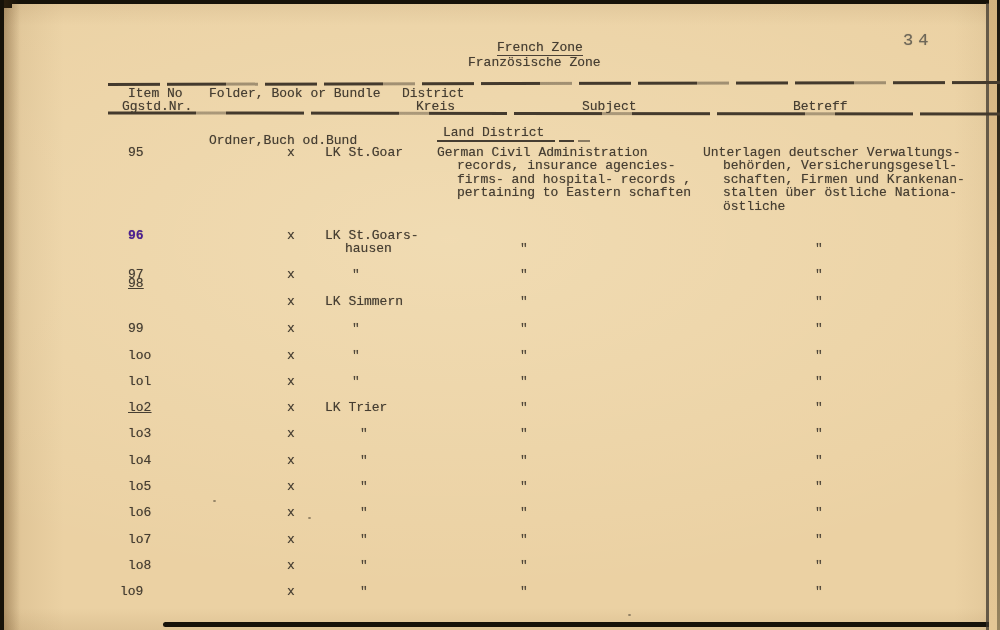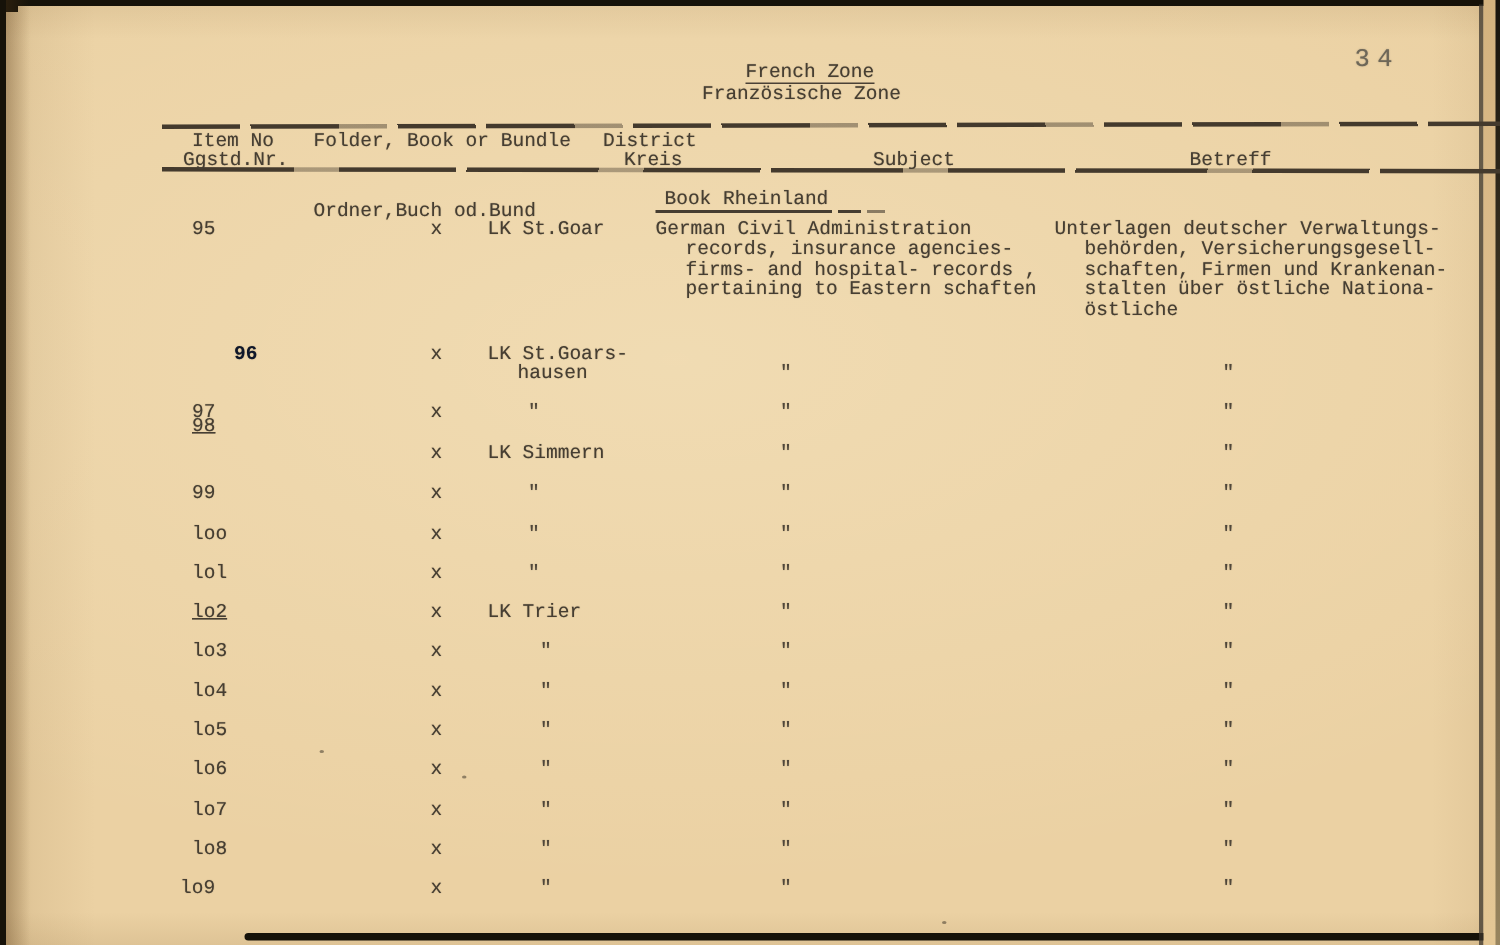--- a/index.html
+++ b/index.html
@@ -16,21 +16,21 @@
       radial-gradient(120% 90% at 45% 38%, rgba(255,246,218,.28), rgba(0,0,0,0) 62%),
       linear-gradient(90deg, rgba(110,75,30,.22) 0px, rgba(110,75,30,.08) 22px, rgba(0,0,0,0) 64px),
       linear-gradient(270deg, rgba(110,75,30,.16) 0px, rgba(110,75,30,.05) 18px, rgba(0,0,0,0) 46px),
       linear-gradient(180deg, rgba(110,75,30,.10) 0px, rgba(0,0,0,0) 26px),
       linear-gradient(0deg, rgba(110,75,30,.10) 0px, rgba(0,0,0,0) 22px);
   }
   .txt{
     position:absolute;font-size:13px;line-height:13.4px;white-space:pre;
     text-shadow:0 0 .7px rgba(70,62,50,.55);
   }
-  .bold{font-weight:bold;color:#0f172a;margin-left:28px;}
+  .bold{font-weight:bold;color:#4c1d95;}
   .ditto{color:#50473a;}
   .underline{border-bottom:1.6px solid #4a4136;padding-bottom:1px;}
   .pageno{
     position:absolute;font-size:17px;letter-spacing:5px;color:#6e6758;
     text-shadow:0 0 1px rgba(110,103,88,.6);
   }
   
   .bar{position:absolute;background:#161209;}
   #bar-top{left:0;top:0;width:1000px;height:4px;}
   #bar-top-corner{left:0;top:0;width:12px;height:8px;}
@@ -92,21 +92,21 @@
 
   <div class="txt" style="left:128px;top:87px;">Item No</div>
   <div class="txt" style="left:122px;top:100px;">Ggstd.Nr.</div>
   <div class="txt" style="left:209px;top:87px;">Folder, Book or Bundle</div>
   <div class="txt" style="left:209px;top:100px;margin-top:34px;">Ordner,Buch od.Bund</div>
   <div class="txt" style="left:402px;top:87px;">District</div>
   <div class="txt" style="left:416px;top:100px;">Kreis</div>
   <div class="txt" style="left:582px;top:100px;">Subject</div>
   <div class="txt" style="left:793px;top:100px;">Betreff</div>
 
-  <div class="txt" style="left:443px;top:126px;">Book Rheinland</div>
+  <div class="txt" style="left:443px;top:126px;">Land District</div>
   <div id="rule-section"></div>
 
   <div id="rows">
       <div class="txt" style="left: 128px; top: 146px;">95</div>
       <div class="txt" style="left: 287px; top: 146px;">x</div>
       <div class="txt" style="left: 325px; top: 146px;">LK St.Goar</div>
       <div class="txt" style="left: 437px; top: 146px;">German Civil Administration</div>
       <div class="txt" style="left: 457px; top: 159.4px;">records, insurance agencies-</div>
       <div class="txt" style="left: 457px; top: 172.8px;">firms- and hospital- records ,</div>
       <div class="txt" style="left: 457px; top: 186.2px;">pertaining to Eastern schaften</div>

